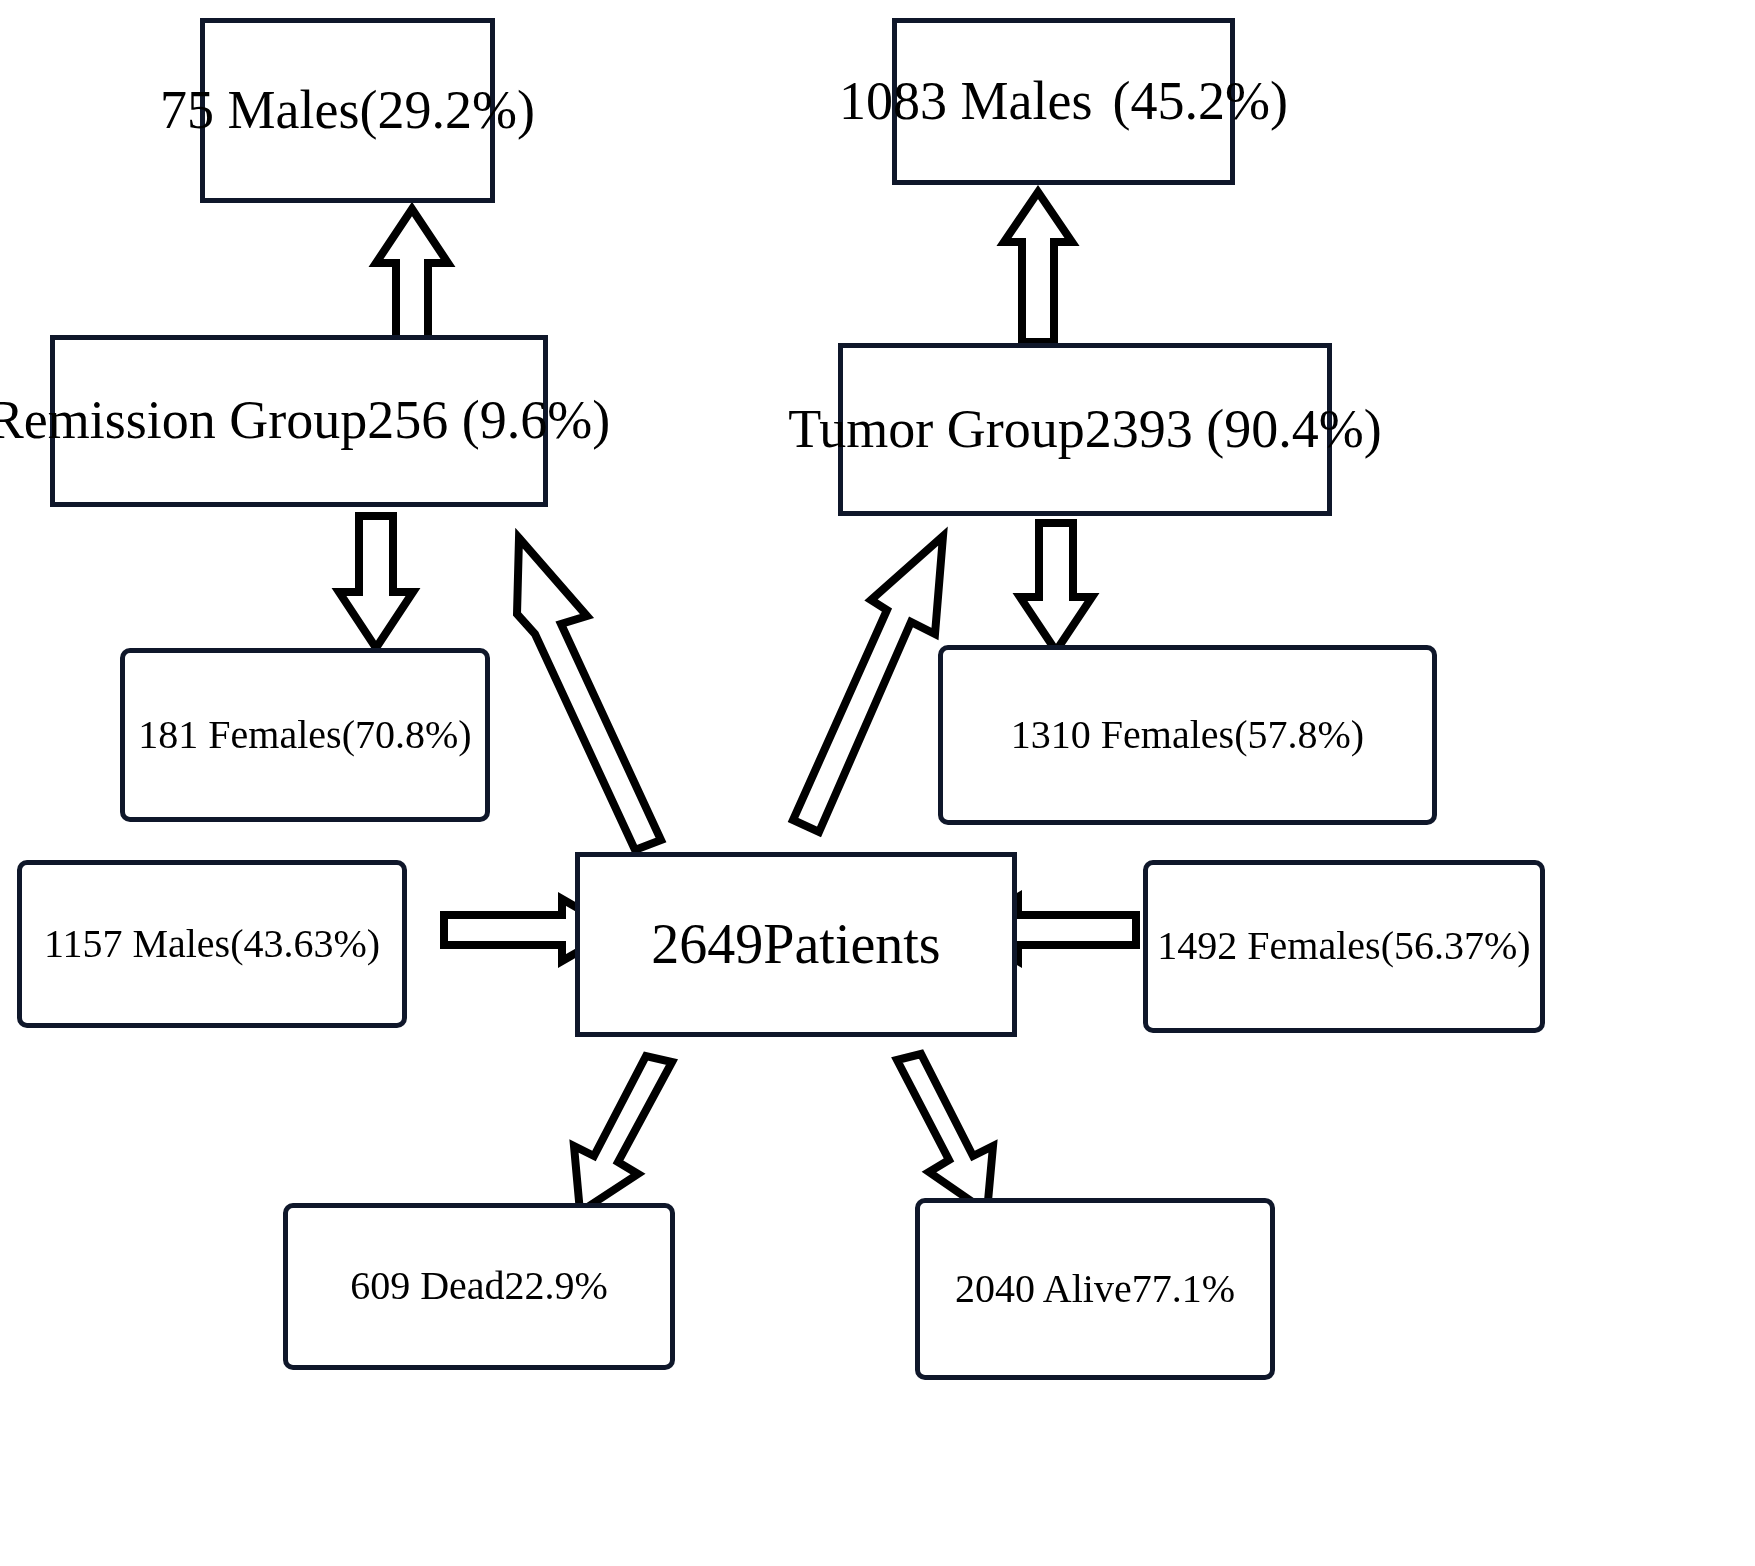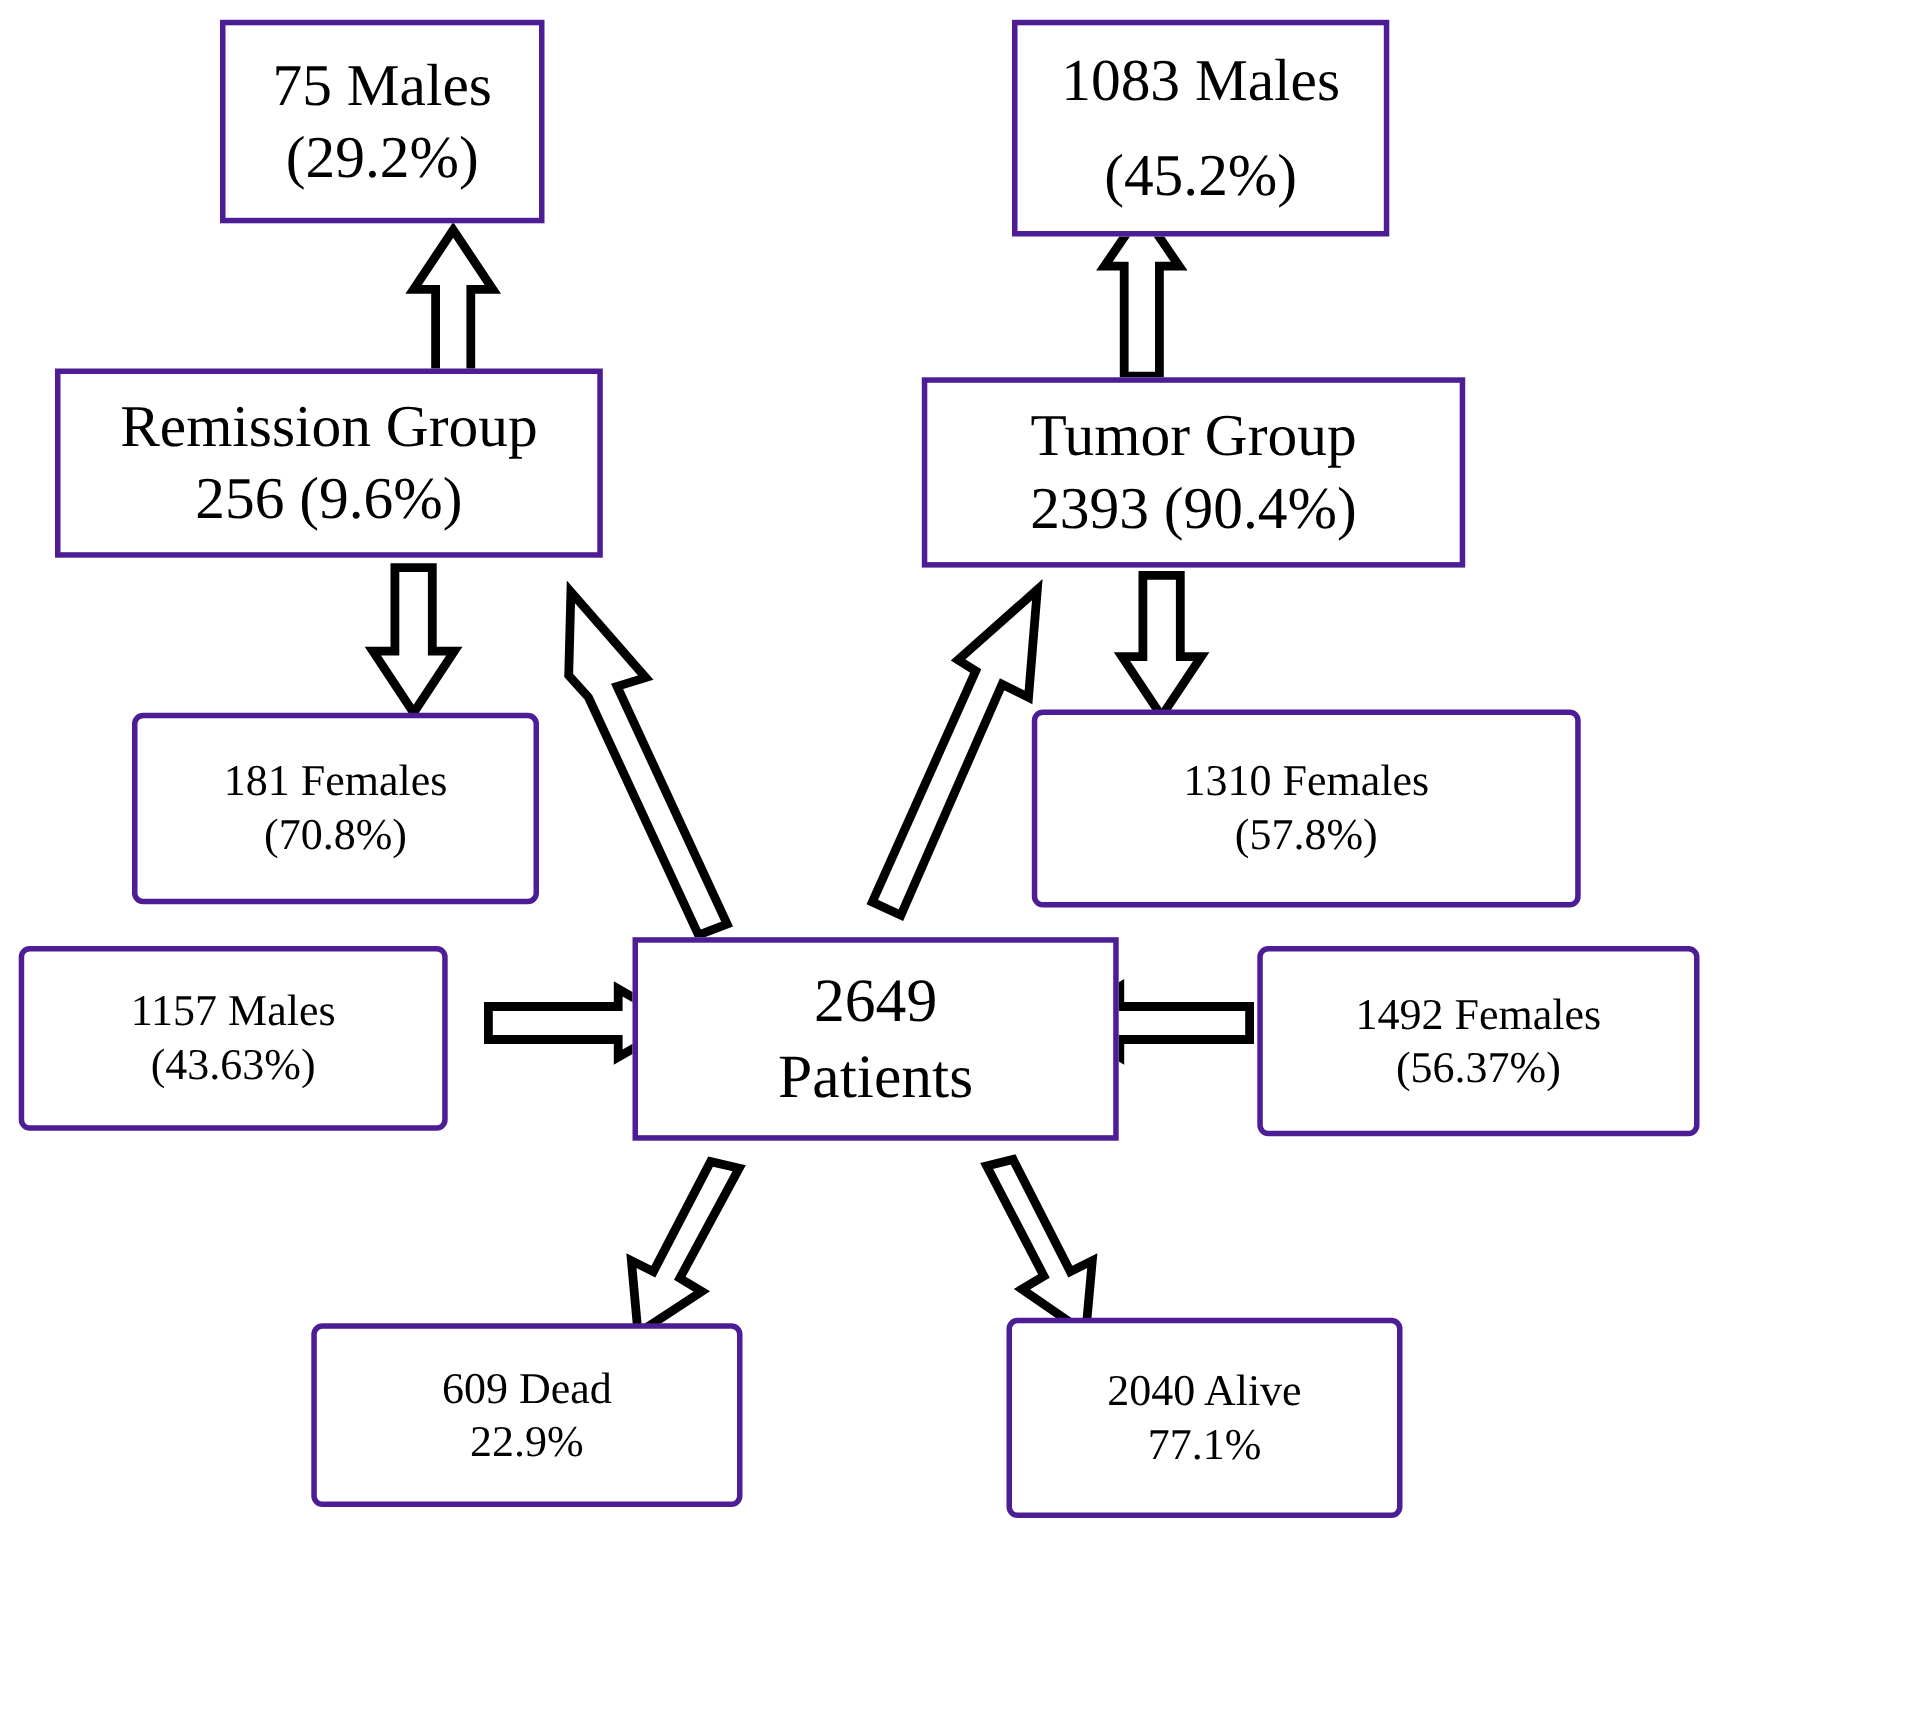--- a/index.html
+++ b/index.html
@@ -12,24 +12,24 @@
     width: 1755px;
     height: 1566px;
     background: #ffffff;
     overflow: hidden;
     font-family: "Liberation Serif", "DejaVu Serif", serif;
     color: #000000;
   }
   .node {
     position: absolute;
     box-sizing: border-box;
-    border: 5px solid #4c1d95;
+    border: 5px solid #0f172a;
     background: #ffffff;
     display: flex;
-    flex-direction: column;
+    flex-direction: row;
     align-items: center;
     justify-content: center;
     text-align: center;
     line-height: 1.22;
     color: #000;
   }
   .node .ln {
     display: block;
     white-space: nowrap;
   }
@@ -107,21 +107,21 @@
     <svg width="130" height="172" viewBox="0 0 130 172">
       <polygon points="22,10 74,110 54,122 112,162 118,96 98,106 46,4" fill="#ffffff" stroke="#000000" stroke-width="8" stroke-linejoin="miter"></polygon>
     </svg>
   </div>
 
   <div class="node fs-lg" style="left:200px; top:18px; width:295px; height:185px;">
     <span class="ln">75 Males</span>
     <span class="ln">(29.2%)</span>
   </div>
 
-  <div class="node fs-lg" style="left:920px; top:18px; width:343px; height:197px;gap:20px;">
+  <div class="node fs-lg" style="left:892px; top:18px; width:343px; height:167px;gap:20px;">
     <span class="ln">1083 Males</span>
     <span class="ln">(45.2%)</span>
   </div>
 
   <div class="node fs-lg" style="left:50px; top:335px; width:498px; height:172px;">
     <span class="ln">Remission Group</span>
     <span class="ln">256 (9.6%)</span>
   </div>
 
   <div class="node fs-lg" style="left:838px; top:343px; width:494px; height:173px;">

